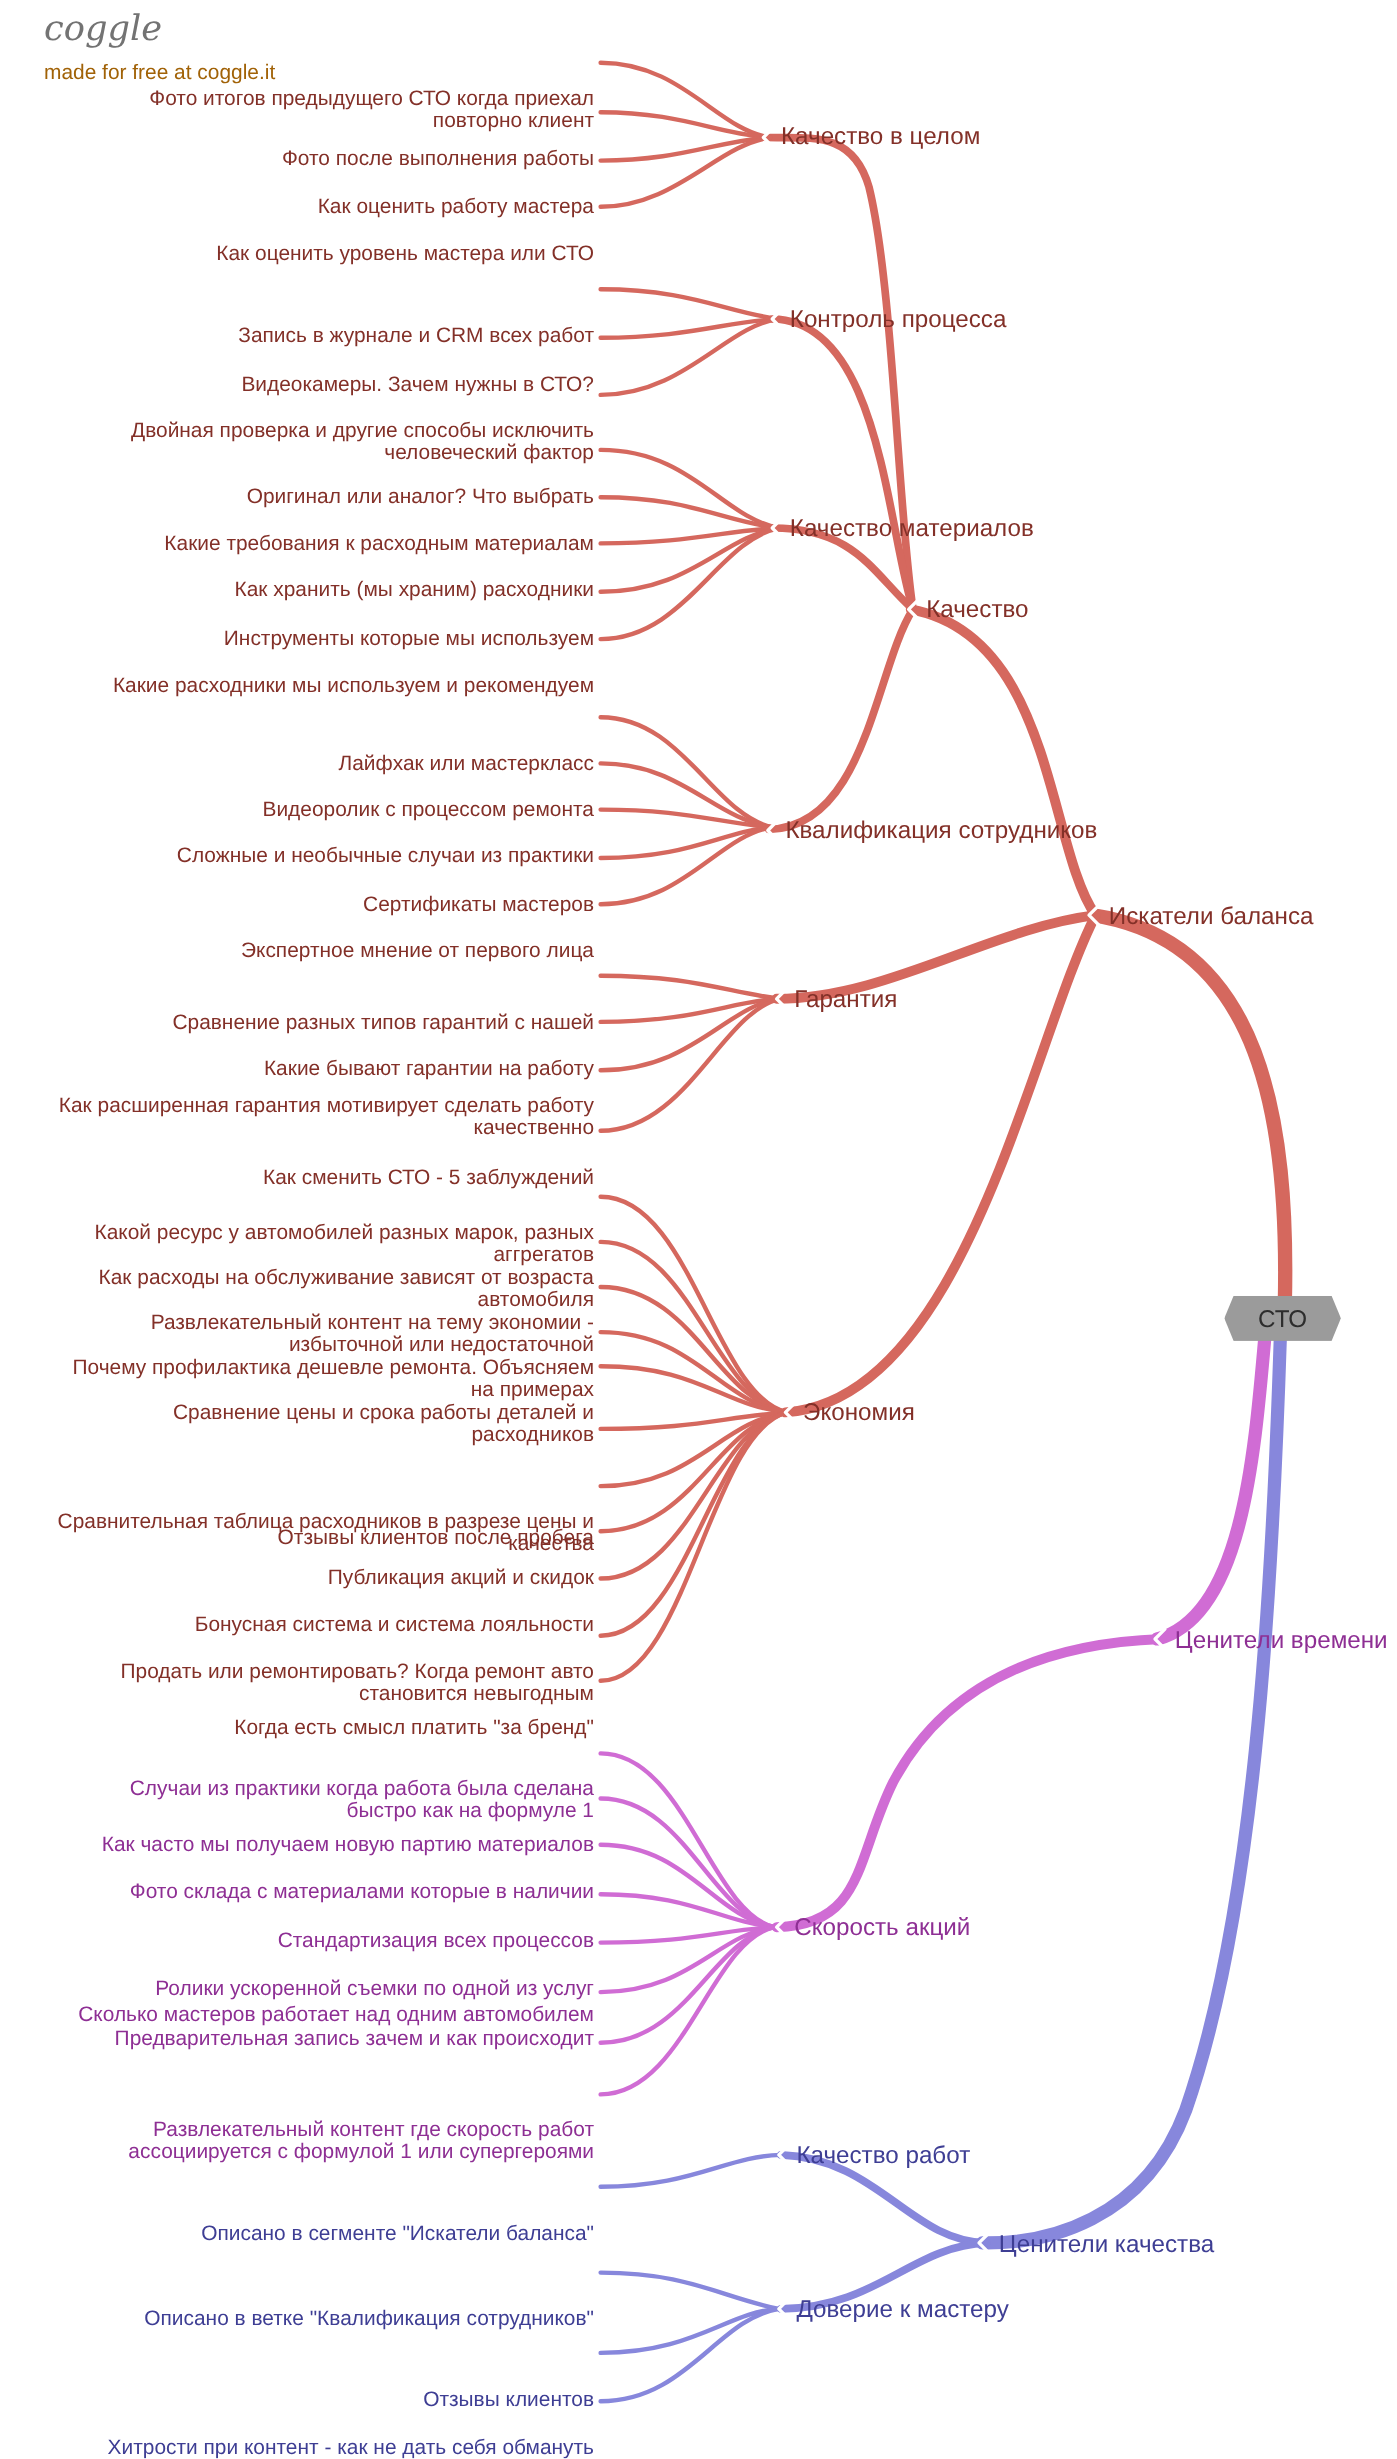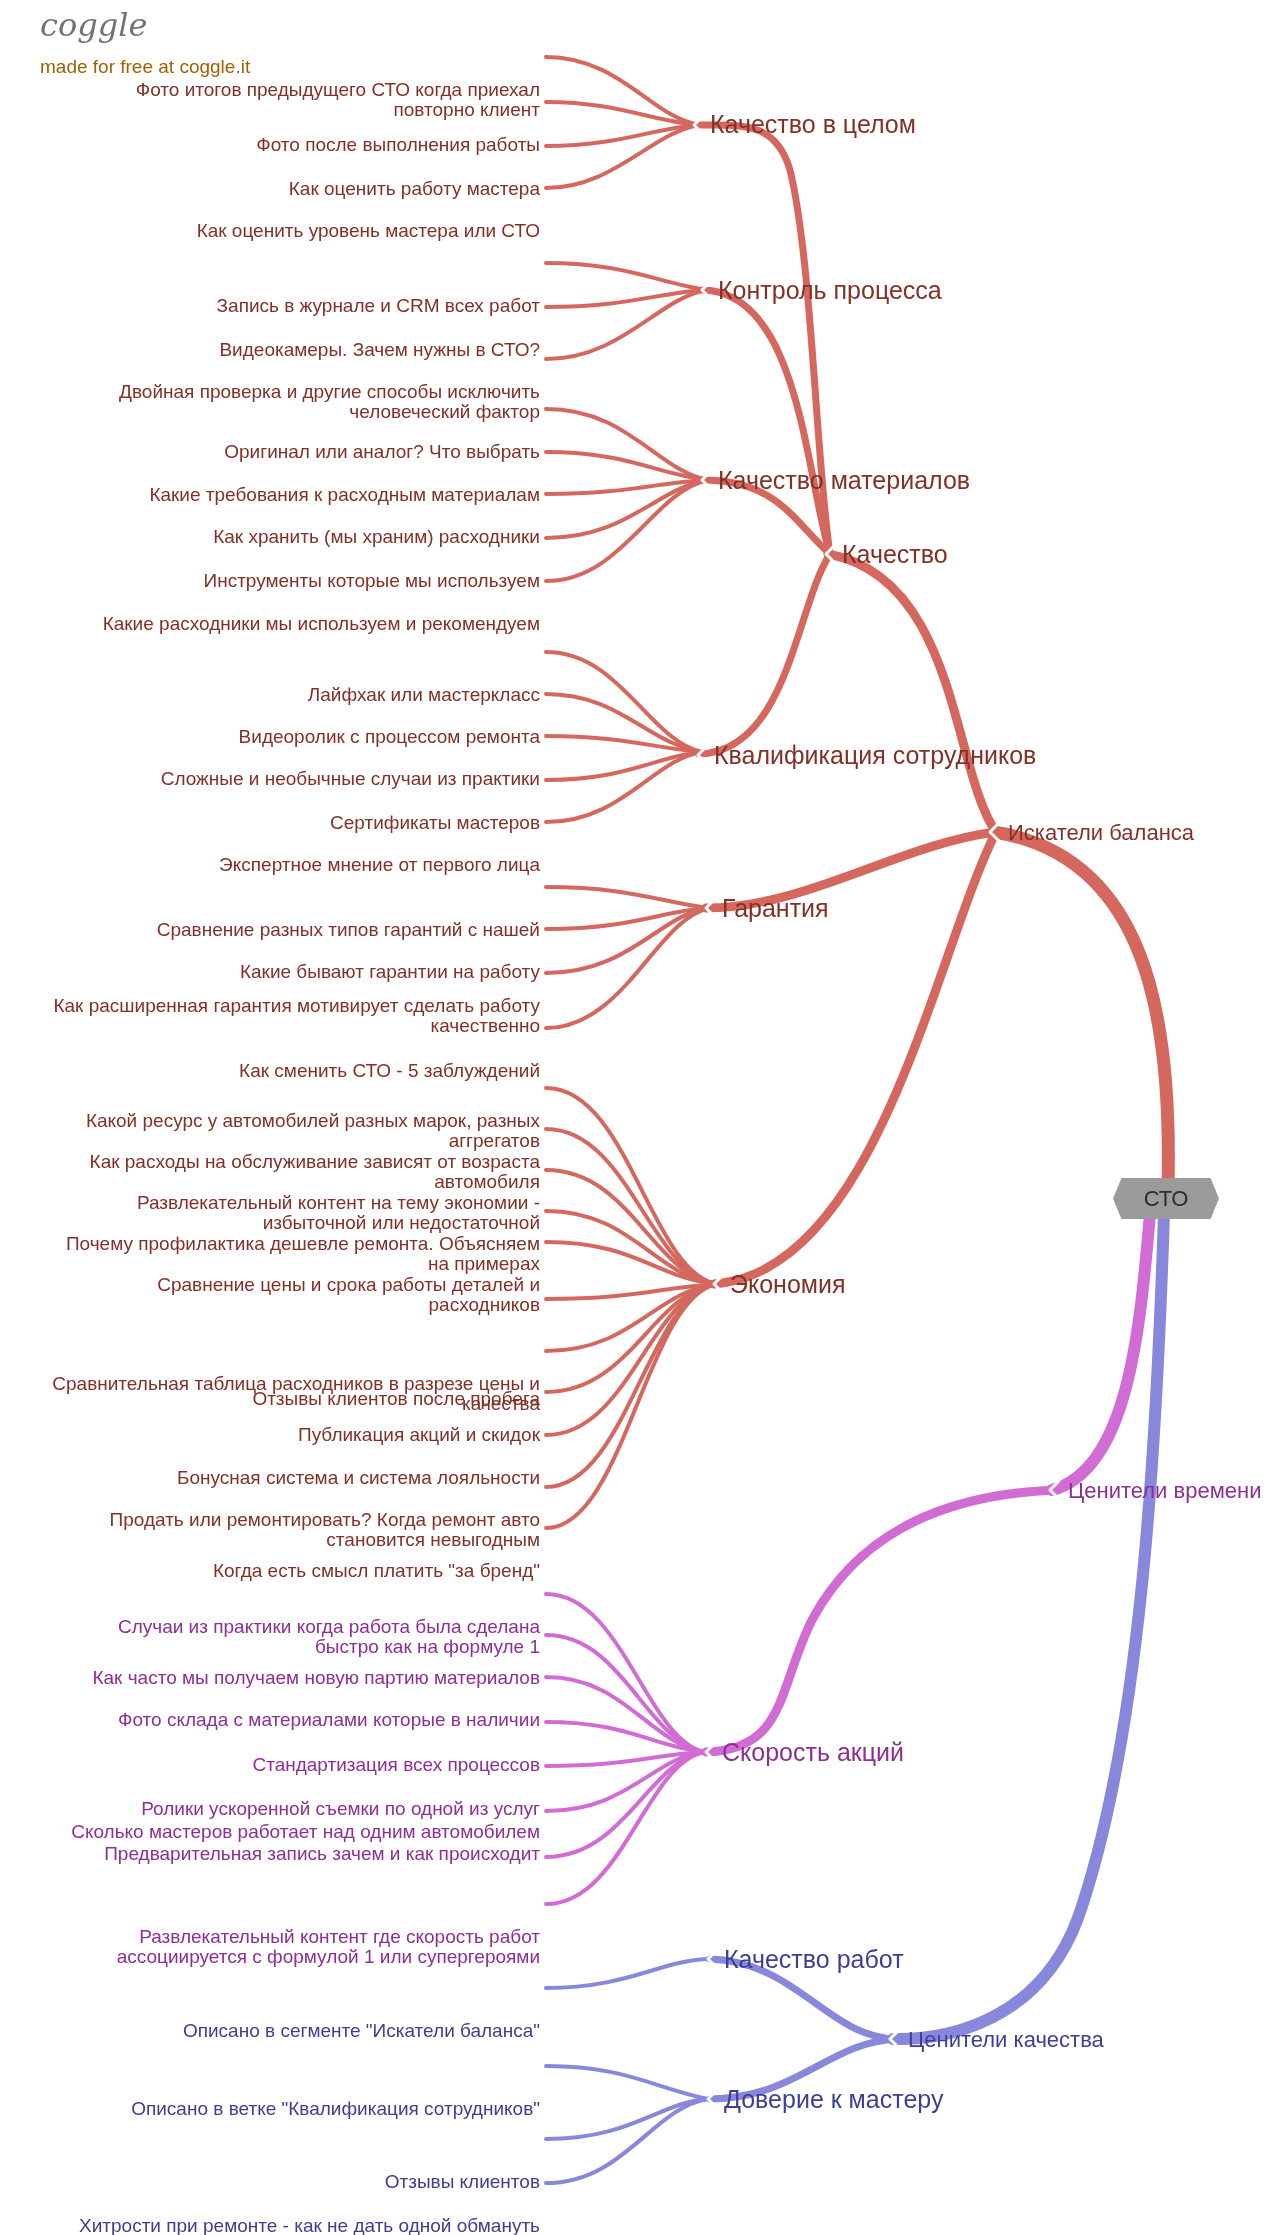--- a/index.html
+++ b/index.html
@@ -5,21 +5,21 @@
   html,body{margin:0;padding:0;}
   body{
     width:1270px;height:2235px;position:relative;overflow:hidden;background:#ffffff;
     font-family:"Liberation Sans", sans-serif;
   }
   #map-svg{position:absolute;left:0;top:0;}
   .leaf{
     position:absolute;right:730px;max-width:490px;text-align:right;
     font-size:19px;line-height:20px;margin-top:44px;
   }
-  .blabel{position:absolute;font-size:25px;line-height:22px;white-space:nowrap;}
+  .blabel{position:absolute;font-size:22px;line-height:22px;white-space:nowrap;}
   .b1label{position:absolute;font-size:22px;line-height:25px;white-space:nowrap;}
   .red-t{color:#833028;}
   .purple-t{color:#8E2F94;}
   .blue-t{color:#3E3E94;}
   .root{
     position:absolute;left:1113px;top:1178px;width:106px;height:41px;background:#9B9B9B;
     clip-path:polygon(0 50%, 8% 0, 92% 0, 100% 50%, 92% 100%, 8% 100%);
     display:flex;align-items:center;justify-content:center;
     font-size:22px;color:#2D2D2D;
   }
@@ -186,13 +186,13 @@
 <div class="leaf purple-t" style="top:1666px">Фото склада с материалами которые в наличии</div>
 <div class="leaf purple-t" style="top:1711px">Стандартизация всех процессов</div>
 <div class="leaf purple-t" style="top:1755px">Ролики ускоренной съемки по одной из услуг</div>
 <div class="leaf purple-t" style="top:1800px">Предварительная запись зачем и как происходит</div>
 <div class="leaf purple-t" style="top:1778px">Сколько мастеров работает над одним автомобилем</div>
 <div class="leaf purple-t" style="top:1883px">Развлекательный контент где скорость работ ассоциируется с формулой 1 или супергероями</div>
 
 <div class="leaf blue-t" style="top:1977px">Описано в сегменте "Искатели баланса"</div>
 <div class="leaf blue-t" style="top:2055px">Описано в ветке "Квалификация сотрудников"</div>
 <div class="leaf blue-t" style="top:2128px">Отзывы клиентов</div>
-<div class="leaf blue-t" style="top:2172px">Хитрости при ремонте - как не дать одной обмануть</div>
+<div class="leaf blue-t" style="top:2172px">Хитрости при контент - как не дать себя обмануть</div>
 
 </body></html>

